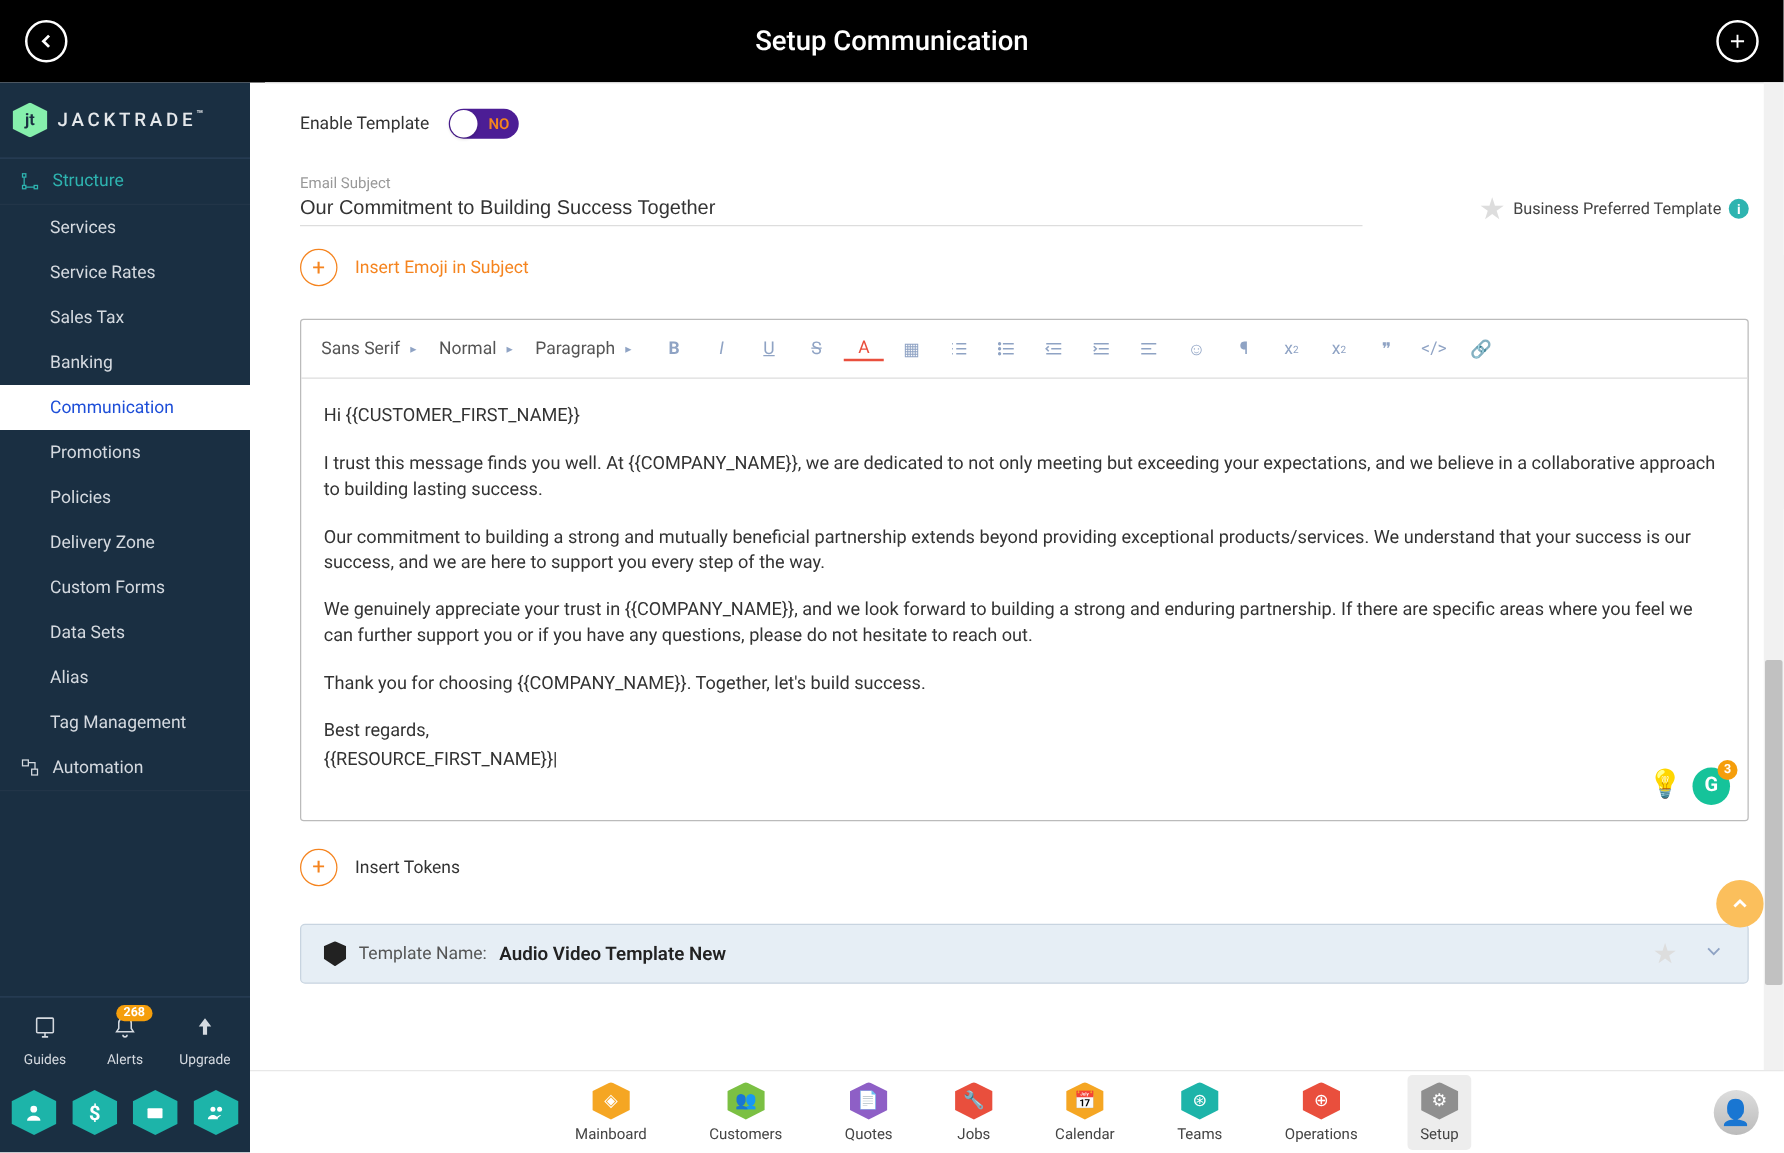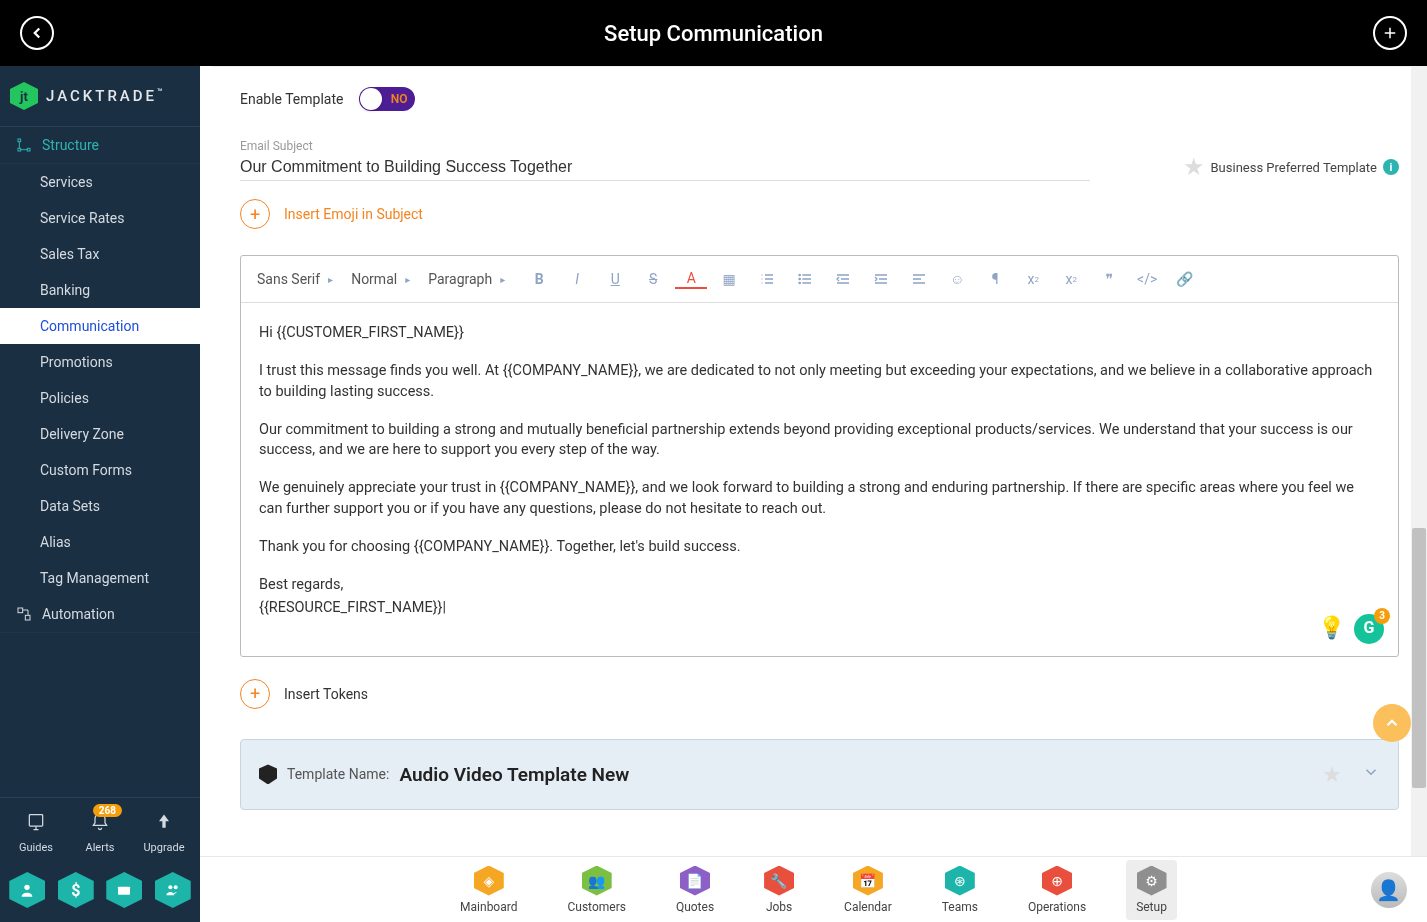--- a/index.html
+++ b/index.html
@@ -6,21 +6,21 @@
 body { font-family: -apple-system, BlinkMacSystemFont, "Segoe UI", Roboto, sans-serif; background: #fff; width: 1427px; height: 922px; overflow: hidden; }
 
 .top-bar { background: #000; height: 66px; display: flex; align-items: center; justify-content: space-between; padding: 0 20px; }
 .top-bar .circle-btn { width: 34px; height: 34px; border: 2px solid #fff; border-radius: 50%; display: flex; align-items: center; justify-content: center; cursor: pointer; }
 .top-bar .title { color: #fff; font-size: 22px; font-weight: 500; }
 .top-bar svg { width: 18px; height: 18px; }
 
 .container { display: flex; height: calc(100% - 66px); }
 .sidebar { width: 200px; background: #1a2f42; color: #fff; display: flex; flex-direction: column; position: relative; }
 .logo { padding: 16px 10px; display: flex; align-items: center; gap: 8px; border-bottom: 1px solid #2a4058; }
-.logo-hex { width: 28px; height: 28px; background: #22c55e; border-radius: 4px; display:flex; align-items:center; justify-content:center; color:#1a2f42; font-weight:bold; font-size:13px; clip-path: polygon(50% 0%, 100% 25%, 100% 75%, 50% 100%, 0% 75%, 0% 25%); }
+.logo-hex { width: 28px; height: 28px; background: #86efac; border-radius: 4px; display:flex; align-items:center; justify-content:center; color:#1a2f42; font-weight:bold; font-size:13px; clip-path: polygon(50% 0%, 100% 25%, 100% 75%, 50% 100%, 0% 75%, 0% 25%); }
 .logo-text { color: #e5e8eb; font-size: 15px; letter-spacing: 3px; font-weight: 500; }
 .logo-tm { font-size: 9px; vertical-align: top; }
 
 .nav { flex: 1; overflow-y: auto; }
 .nav-item { padding: 10px 16px; display: flex; align-items: center; gap: 10px; cursor: pointer; font-size: 14px; color: #d5dae0; border-bottom: 1px solid #223548; }
 .nav-item.parent { font-weight: 400; }
 .nav-item.active-parent { color: #2eb4b0; }
 .nav-sub { padding: 10px 16px 10px 40px; font-size: 14px; color: #d5dae0; cursor: pointer; }
 .nav-sub.active { color: #1d4ed8; background: #fff; margin-left: 0; padding-left: 40px; }
 .nav-icon { width: 16px; height: 16px; display: inline-flex; align-items: center; justify-content: center; }
@@ -66,23 +66,23 @@
 .gram { width:30px; height:30px; background:#15c39a; border-radius:50%; color:#fff; display:flex; align-items:center; justify-content:center; font-weight:bold; font-size:16px; position:relative; }
 .gram .b { position:absolute; top:-6px; right:-6px; background:#f59e0b; color:#fff; font-size:10px; width:16px; height:16px; border-radius:50%; display:flex; align-items:center; justify-content:center; }
 
 .actions-row { display: flex; align-items: center; margin-top: 22px; }
 .insert-tokens { display:flex; align-items:center; gap:14px; color:#333; font-size:14px; cursor:pointer; }
 .btn-group { margin-left: auto; display: flex; gap: 14px; }
 .btn-orange { background: #f5841f; color:#fff; border:none; padding: 10px 18px; font-size: 14.5px; border-radius: 2px; cursor:pointer; }
 
 .scroll-top { position: absolute; right: 16px; bottom: 180px; width: 38px; height: 38px; background: #fbbf5c; border-radius: 50%; display:flex; align-items:center; justify-content:center; color:#fff; cursor:pointer; font-size:18px; }
 
-.template-bar { margin-top: 30px; background: #e6eef5; border: 1px solid #c8d4e0; border-radius: 4px; padding: 22px 18px; display:flex; align-items:center; gap:10px; }
+.template-bar { margin-top: 30px; background: #e6eef5; border: 1px solid #c8d4e0; border-radius: 4px; padding: 10px 18px; display:flex; align-items:center; gap:10px; }
 .template-bar .lbl { color:#555; font-size:14px; }
-.template-bar .nm { color:#222; font-size:19px; font-weight:600; }
+.template-bar .nm { color:#222; font-size:15px; font-weight:600; }
 .template-bar .star2 { color:#ddd; font-size:22px; margin-left:auto; }
 .template-bar .chev { color:#8fa3c4; margin-left:10px; }
 .shield-ic { width:18px; height:20px; background:#222; clip-path: polygon(50% 0%, 100% 20%, 100% 70%, 50% 100%, 0% 70%, 0% 20%); }
 
 .bottom-nav { position: absolute; bottom: 0; left: 200px; right: 0; height: 66px; background: #fff; border-top: 1px solid #e8e8e8; display:flex; align-items:center; justify-content:center; gap: 30px; }
 .bn-item { text-align:center; font-size:12px; color:#444; cursor:pointer; padding: 6px 10px; border-radius:4px; }
 .bn-item.active { background:#ededed; }
 .bn-hex { width: 30px; height: 30px; margin: 0 auto 4px; clip-path: polygon(50% 0%, 100% 25%, 100% 75%, 50% 100%, 0% 75%, 0% 25%); display:flex; align-items:center; justify-content:center; color:#fff; font-size:14px; }
 .avatar { width:36px; height:36px; border-radius:50%; background: linear-gradient(#ddd,#bbb); position:absolute; right:20px; display:flex; align-items:center; justify-content:center; font-size:20px; }
 

